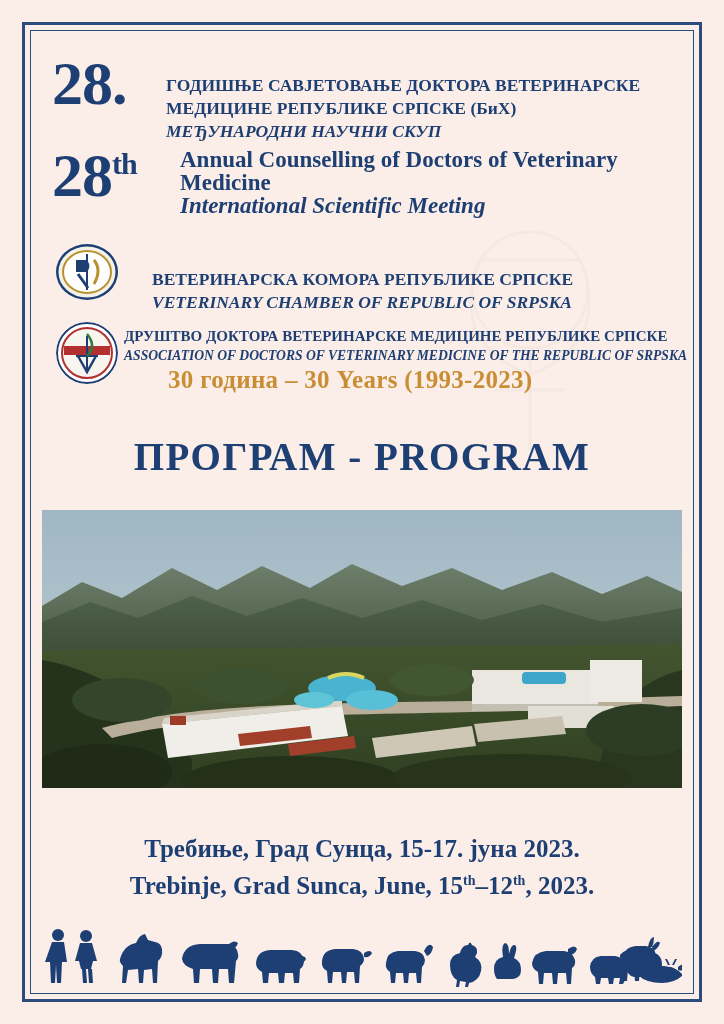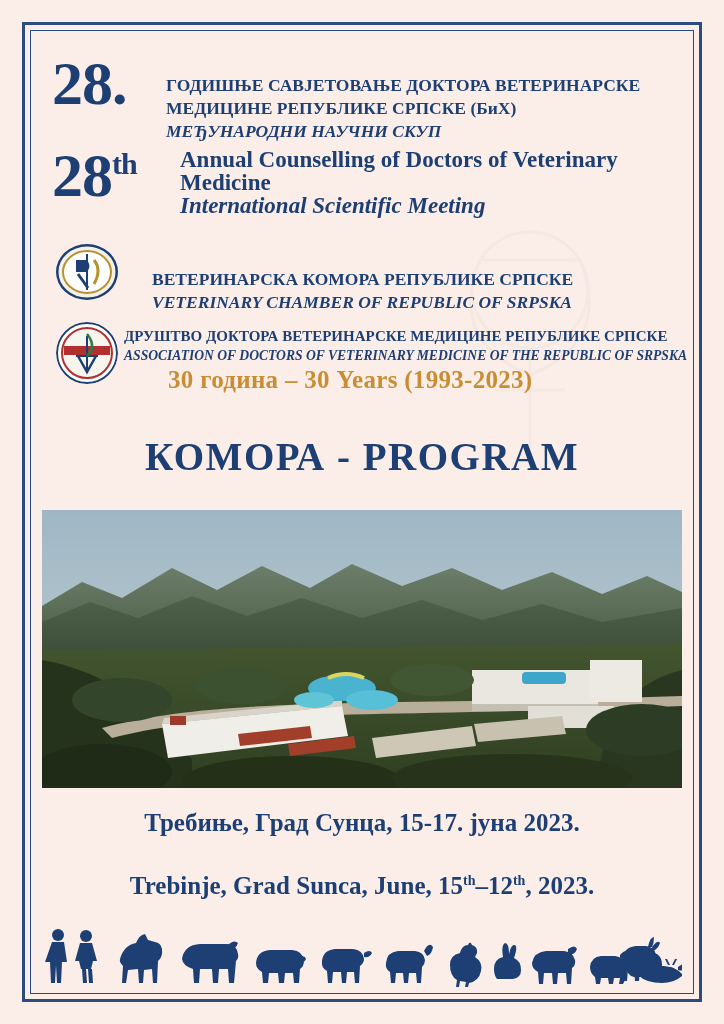--- a/index.html
+++ b/index.html
@@ -187,21 +187,21 @@
     height: 278px;
     overflow: hidden;
     background: #5a6a55;
   }
   .photo svg { display: block; }
 
   
   .loc1 {
     position: absolute;
     left: 0;
-    top: 809px;
+    top: 835px;
     width: 724px;
     text-align: center;
     color: #1d3f73;
     font-family: "Liberation Serif", serif;
     font-size: 25px;
     font-weight: bold;
   }
   .loc2 {
     position: absolute;
     left: 0;
@@ -285,21 +285,21 @@
       <path d="M31 12 q10 12 0 22" stroke="#2f7a3f" stroke-width="2.5" fill="none"></path>
     </svg>
 
     <div class="org2">
       <div>ДРУШТВО ДОКТОРА ВЕТЕРИНАРСКЕ МЕДИЦИНЕ РЕПУБЛИКЕ СРПСКЕ</div>
       <div class="ital">ASSOCIATION OF DOCTORS OF VETERINARY MEDICINE OF THE REPUBLIC OF SRPSKA</div>
     </div>
 
     <div class="anniversary">30 година – 30 Years (1993-2023)</div>
 
-    <div class="program-title">КОМОРА - PROGRAM</div>
+    <div class="program-title">ПРОГРАМ - PROGRAM</div>
 
     <div class="photo">
       <svg width="640" height="278" viewBox="0 0 640 278">
         <defs>
           <linearGradient id="sky" x1="0" y1="0" x2="0" y2="1">
             <stop offset="0%" stop-color="#9fb7c4"></stop>
             <stop offset="100%" stop-color="#c8d3d6"></stop>
           </linearGradient>
           <linearGradient id="mt1" x1="0" y1="0" x2="0" y2="1">
             <stop offset="0%" stop-color="#6d7f6a"></stop>

